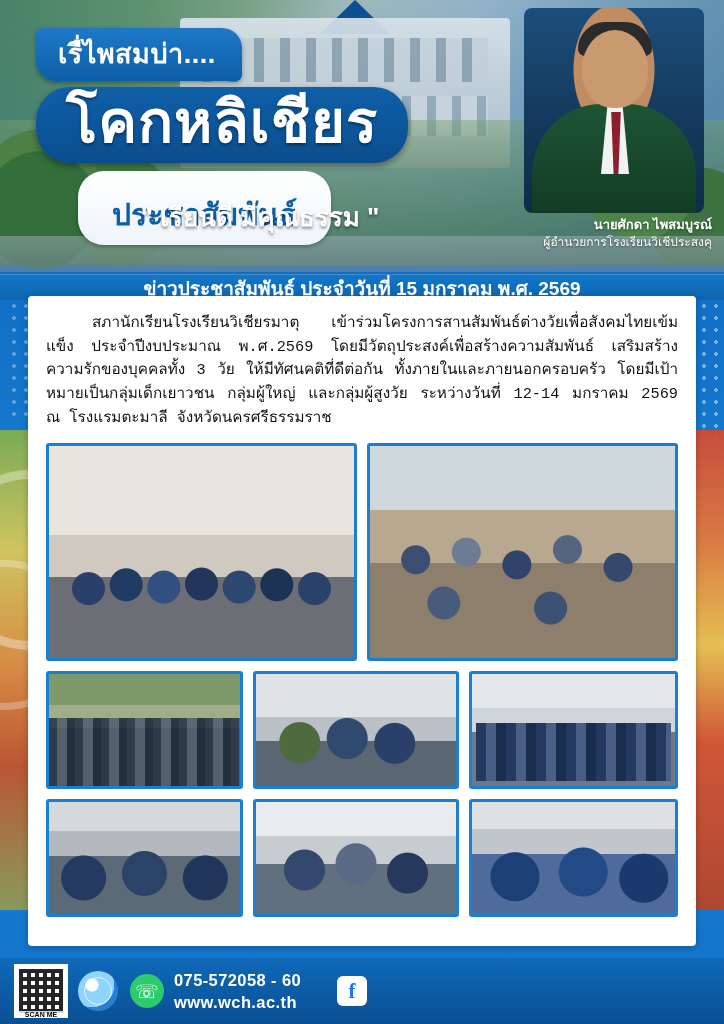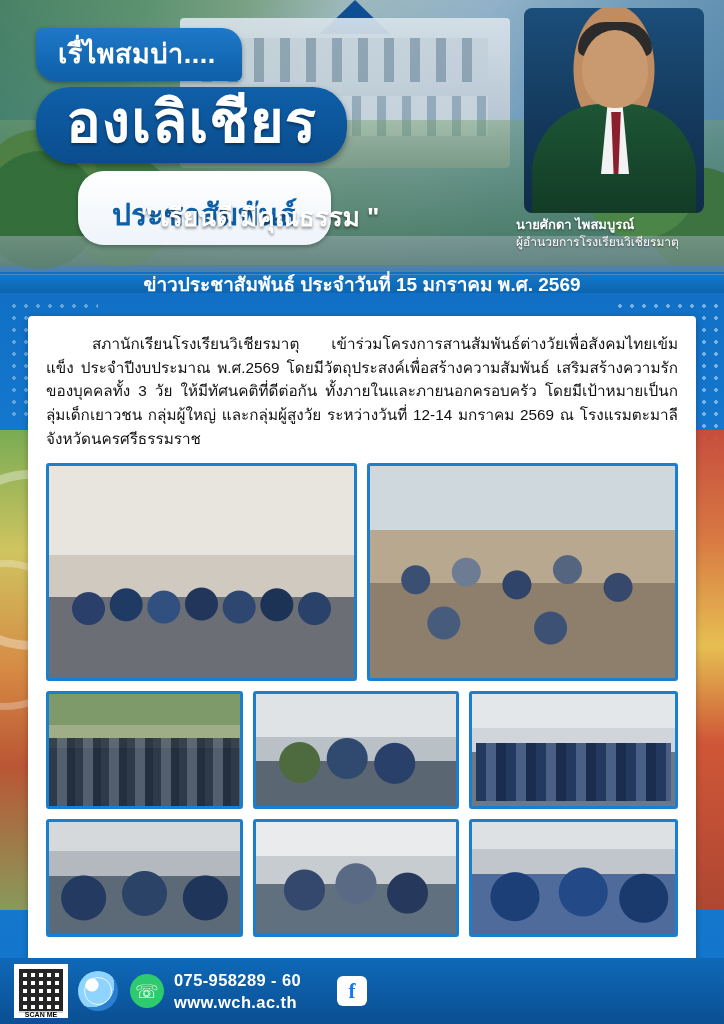--- a/index.html
+++ b/index.html
@@ -157,49 +157,50 @@
   }
   .d-shirt{
     position:absolute; left:66px; top:96px; width:50px; height:70px;
     background:#f2f2f2; clip-path: polygon(35% 0,65% 0,78% 100%,22% 100%);
   }
   .d-tie{
     position:absolute; left:84px; top:104px; width:16px; height:62px;
     background:#8b1f2d; clip-path: polygon(20% 0,80% 0,65% 100%,35% 100%);
   }
   .director-name {
-    position:absolute; left:-8px; top:208px; width:196px; text-align:left;
+    position:absolute; left:-8px; top:208px; width:196px; text-align:right;
     color:#ffffff; font-size:13px; font-weight:bold; line-height:1.4;
     text-shadow:0 1px 2px rgba(0,0,0,.5);
   }
   .director-role { font-weight:normal; font-size:12px; }
 
   
   .motto {
     position:absolute; left:0; top:196px; width:520px; text-align:center;
     color:#ffffff; font-size:26px; font-weight:bold;
     text-shadow:0 2px 3px rgba(0,0,0,.45);
   }
 
   
   .date-bar {
-    position:absolute; left:0; top:274px; width:724px; height:19px;
+    position:absolute; left:0; top:274px; width:724px; height:26px;
     display:flex; align-items:center; justify-content:center;
     background: linear-gradient(180deg,#1277c9,#0e64ae);
     color:#ffffff; font-size:19px; font-weight:bold;
     border-top:1px solid rgba(255,255,255,.25);
   }
 
   
   .body-card {
-    position:absolute; left:28px; top:316px; width:668px; height:650px;
+    position:absolute; left:28px; top:296px; width:668px; height:650px;
     background:#ffffff;
     border-radius:4px;
     box-shadow: 0 2px 6px rgba(0,0,0,.25);
     padding:16px 18px 10px 18px;
+    font-family:Liberation Mono, monospace;
   }
   .paragraph {
     font-size:15.3px; color:#111111; line-height:1.55; text-align:justify;
     text-indent:46px;
   }
 
   
   .grid { margin-top:12px; }
   .row { display:flex; gap:10px; margin-bottom:10px; }
   .cell {
@@ -391,36 +392,36 @@
   <div class="dots-deco"></div>
   <div class="dots-deco2"></div>
   <div class="left-sliver"></div>
   <div class="right-sliver"></div>
   <div class="arc-deco"></div>
   <div class="arc-deco2"></div>
 
   <div class="title-wrap">
     <div class="ribbon">เรื่ไพสมบ่า....</div>
     <div class="main-title">
-      <span>องเลิเชียร</span>
+      <span>โคกหลิเชียร</span>
     </div>
     <div class="sub-pill">ประชาสัมพันธ์</div>
   </div>
 
   <div class="director">
     <div class="photo">
       <div class="d-suit"></div>
       <div class="d-shirt"></div>
       <div class="d-tie"></div>
       <div class="d-hair"></div>
       <div class="d-face"></div>
     </div>
     <div class="director-name">
       <div>นายศักดา  ไพสมบูรณ์</div>
-      <div class="director-role">ผู้อำนวยการโรงเรียนวิเชียรมาตุ</div>
+      <div class="director-role">ผู้อำนวยการโรงเรียนวิเชีประสงคุ</div>
     </div>
   </div>
 
   <div class="motto">" เรียนดี มีคุณธรรม "</div>
 
   <div class="date-bar">ข่าวประชาสัมพันธ์ ประจำวันที่ 15 มกราคม พ.ศ. 2569</div>
 
   <div class="body-card">
     <div class="paragraph">สภานักเรียนโรงเรียนวิเชียรมาตุ เข้าร่วมโครงการสานสัมพันธ์ต่างวัยเพื่อสังคมไทยเข้มแข็ง ประจำปีงบประมาณ พ.ศ.2569 โดยมีวัตถุประสงค์เพื่อสร้างความสัมพันธ์ เสริมสร้างความรักของบุคคลทั้ง 3 วัย ให้มีทัศนคติที่ดีต่อกัน ทั้งภายในและภายนอกครอบครัว โดยมีเป้าหมายเป็นกลุ่มเด็กเยาวชน กลุ่มผู้ใหญ่ และกลุ่มผู้สูงวัย ระหว่างวันที่ 12-14 มกราคม 2569 ณ โรงแรมตะมาลี จังหวัดนครศรีธรรมราช</div>
 
@@ -459,21 +460,21 @@
   </div>
 
   <div class="footer">
     <div class="qr">
       <div class="qr-inner"></div>
       <div class="qr-label">SCAN ME</div>
     </div>
     <div class="globe"></div>
     <div class="phone-circle">☏</div>
     <div class="contact-col">
-      <div>075-958289 - 60</div>
+      <div>075-572058 - 60</div>
       <div>www.wch.ac.th</div>
     </div>
 
     <div class="footer-right">
       <div class="footer-block2">
         <div class="f-line">
           <div class="fb-circle">f</div>
         </div>
       </div>
     </div>

